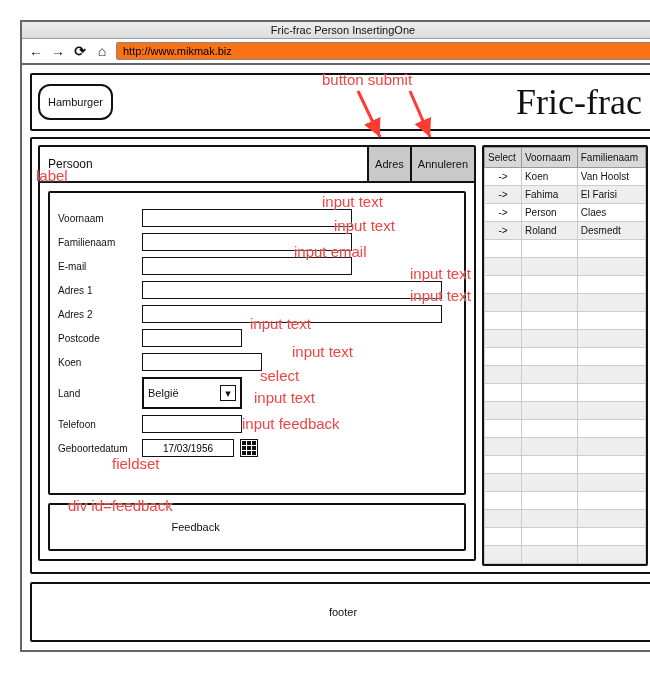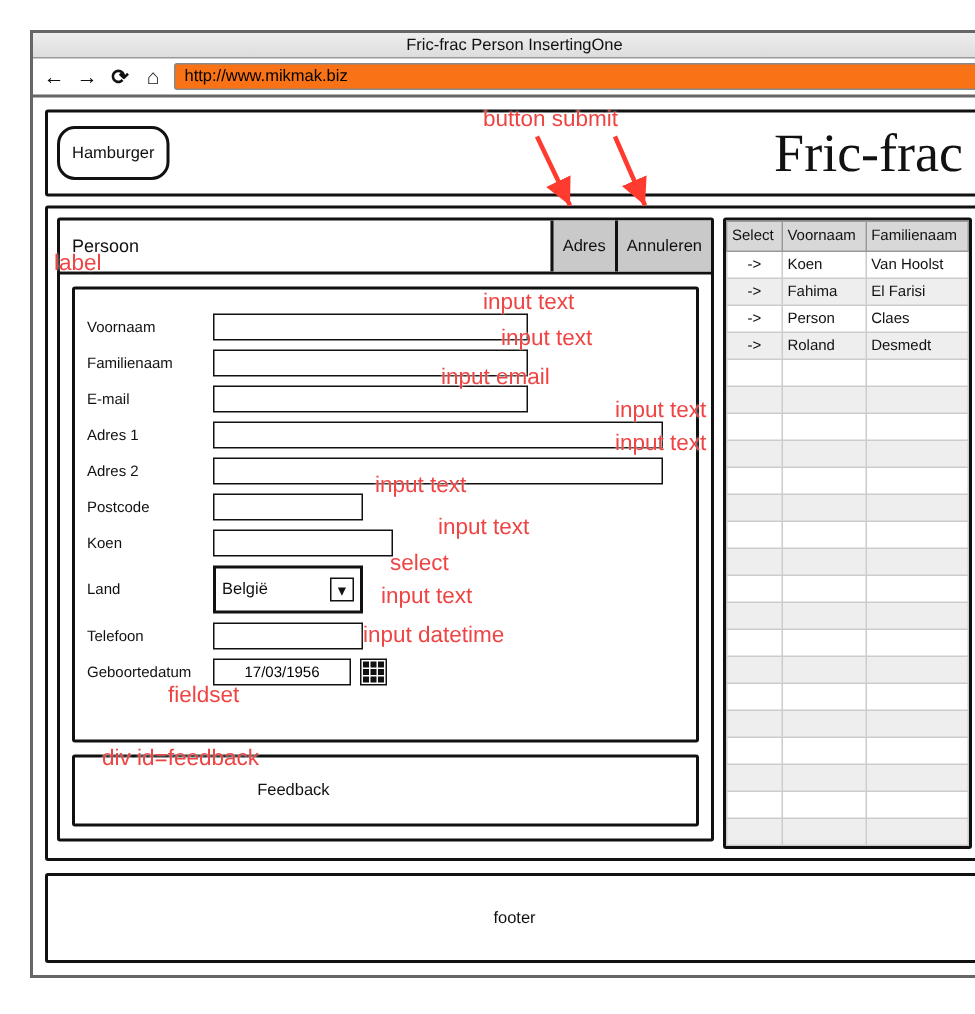--- a/index.html
+++ b/index.html
@@ -266,21 +266,21 @@
     <div class="ann" style="top:102px; left:14px;">label</div>
     <div class="ann" style="top:128px; left:300px;">input text</div>
     <div class="ann" style="top:152px; left:312px;">input text</div>
     <div class="ann" style="top:178px; left:272px;">input email</div>
     <div class="ann" style="top:200px; left:388px;">input text</div>
     <div class="ann" style="top:222px; left:388px;">input text</div>
     <div class="ann" style="top:250px; left:228px;">input text</div>
     <div class="ann" style="top:278px; left:270px;">input text</div>
     <div class="ann" style="top:302px; left:238px;">select</div>
     <div class="ann" style="top:324px; left:232px;">input text</div>
-    <div class="ann" style="top:350px; left:220px;">input datetime</div>
+    <div class="ann" style="top:350px; left:220px;">input feedback</div>
     <div class="ann" style="top:390px; left:90px;">fieldset</div>
     <div class="ann" style="top:432px; left:46px;">div id=feedback</div>
 
     <svg class="arrows" width="646" height="560">
       <defs>
           <marker id="ah" markerWidth="8" markerHeight="8" refX="6" refY="3" orient="auto">
         <path d="M0,0 L6,3 L0,6 Z" fill="#ff3a2f"></path>
           </marker>
         </defs>
       <line x1="336" y1="26" x2="358" y2="72" stroke="#ff3a2f" stroke-width="3" marker-end="url(#ah)"></line>

